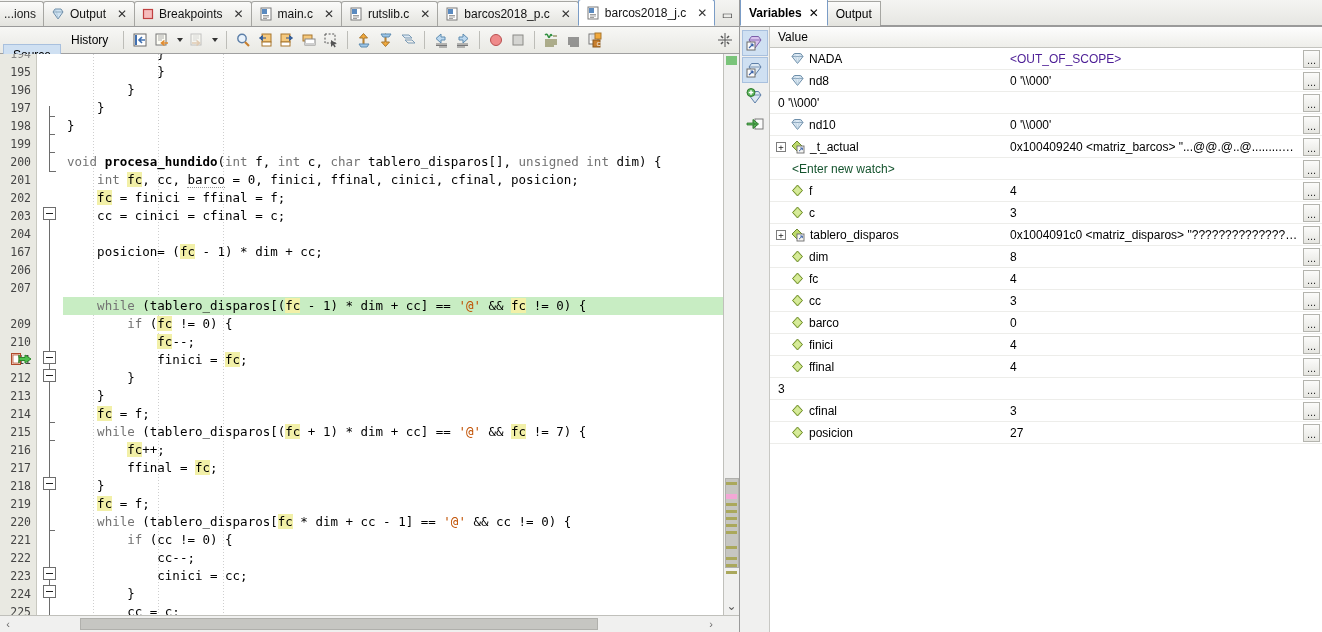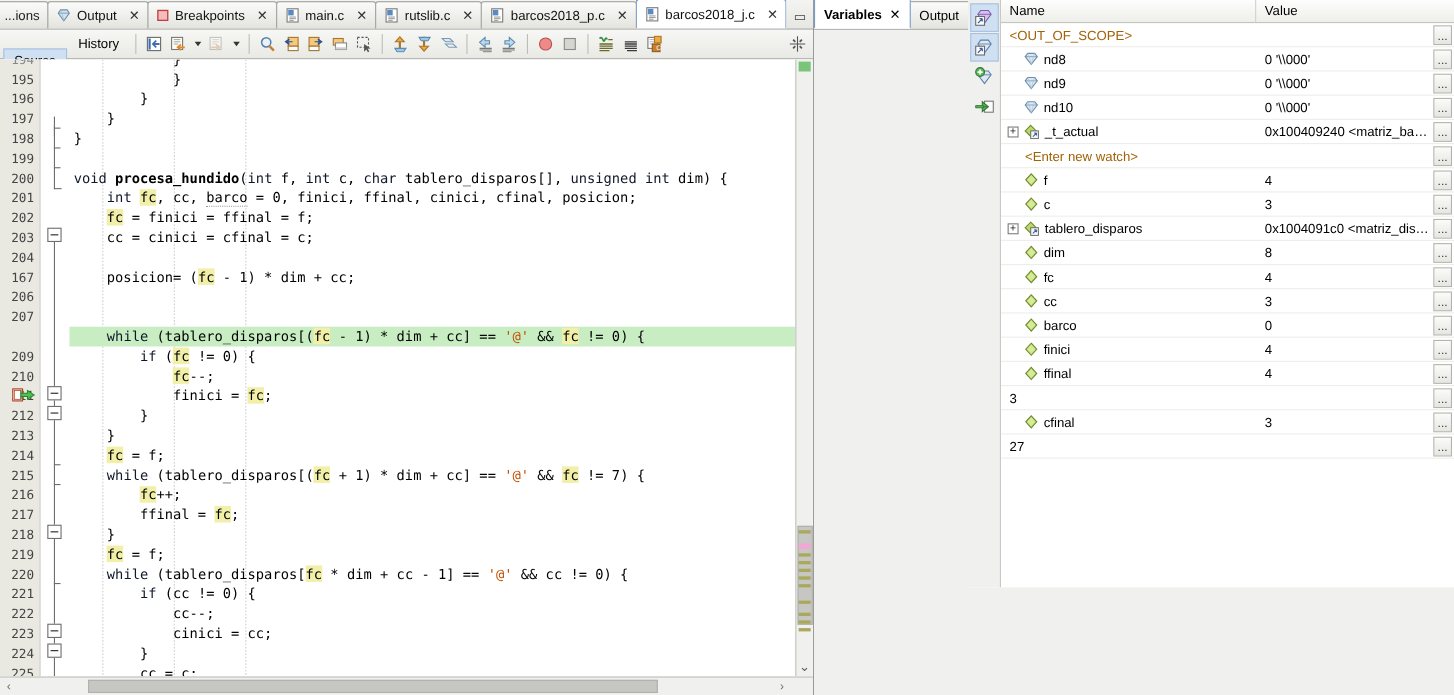--- a/index.html
+++ b/index.html
@@ -142,21 +142,21 @@
   }
   .codelines {
     position: absolute; top: 0; left: 0; right: 0;
     font-family: "DejaVu Sans Mono", monospace;
     font-size: 12.5px;
     white-space: pre;
     color: #000;
   }
   .cl { height: 18px; line-height: 18px; padding-left: 4px; }
   .cl.hl { background: #c8edc3; }
-  .kw { color: #0f172a; }
+  .kw { color: #737373; }
   .fnname { font-weight: bold; color:#000; }
   .str { color: #c05000; }
   .hlvar { background: #f2f0a8; }
   .wavy { border-bottom: 1px dotted #999; }
 
   
   .iguide { position:absolute; top:0; bottom:0; width:1px;
             background-image: linear-gradient(to bottom,#cfcfcf 50%, transparent 50%);
             background-size: 1px 3px; }
 
@@ -193,22 +193,22 @@
     background: #f0f0ef;
     border-top: 1px solid #c0c0bb;
     display: flex; align-items: center;
     position: relative;
   }
   .hscroll .harrow { width: 16px; text-align:center; color:#6b6b6b; font-size:11px; }
   .hthumb { position:absolute; top:2px; height:12px; background:#c6c6c2; border:1px solid #b0b0ac; }
 
   
   .varpane {
-    width: 582px; height: 534px;
-    display: flex; flex-direction: row;
+    width: 582px; height: 632px;
+    display: flex; flex-direction: column;
     background: #f0f0ef;
   }
   .vartabbar {
     height: 27px;
     background: linear-gradient(to bottom,#f4f4f2 0%,#e6e6e2 100%);
     display: flex; align-items: flex-end;
     border-bottom: 1px solid #9a9a9a;
   }
   .vtab {
     height: 25px; display:flex; align-items:center; gap:7px;
@@ -253,22 +253,22 @@
     position: relative;
   }
   .vrow .namecell {
     width: 232px; display:flex; align-items:center; gap:4px;
     padding-left: 6px; overflow:hidden; white-space:nowrap;
   }
   .vrow .valcell {
     flex:1; padding-left: 8px; overflow:hidden; white-space:nowrap;
     text-overflow: ellipsis; padding-right: 22px;
   }
-  .vrow .valcell.dim { color: #a16207; }
-  .vrow .namecell .lbl.dim { color:#a16207; }
+  .vrow .valcell.dim { color: #4c1d95; }
+  .vrow .namecell .lbl.dim { color:#14532d; }
   .expander {
     width: 10px; height: 10px; border: 1px solid #7d7d7d; background:#fff;
     display:flex;align-items:center;justify-content:center; flex:none;
     font-family: "DejaVu Sans Mono", monospace; font-size: 9px; line-height:8px; color:#222;
   }
   .expander-spacer { width: 10px; flex:none; }
   .ellipsisbtn {
     position:absolute; right:2px; top:2px;
     width: 17px; height: 18px;
     background: linear-gradient(to bottom,#fbfbfa 0%,#e6e6e1 100%);
@@ -672,51 +672,50 @@
           <svg width="20" height="20" viewBox="0 0 20 20">
               <rect x="10" y="5" width="8" height="10" fill="#fbfbfb" stroke="#7a7a7a"></rect>
               <path d="M2 10 L12 10 M8 5.5 L13.5 10 L8 14.5 Z" fill="#5bb55b" stroke="#2f7a2f" stroke-width="1"></path>
               <path d="M2 9 L9 9 L9 11 L2 11 Z" fill="#5bb55b" stroke="#2f7a2f" stroke-width="0.8"></path>
             </svg>
         </div>
       </div>
 
       <div class="vartable">
         <div class="varhead">
-          <div class="hc name">Name</div>
           <div class="hc value">Value</div>
         </div>
         <div class="varrows" id="var-rows">
             <div class="vrow">
-              <div class="valcell dim">&lt;OUT_OF_SCOPE&gt;</div>
-              <div class="ellipsisbtn">...</div>
-            </div>
-            <div class="vrow">
               <div class="namecell">
                 <div class="expander-spacer"></div>
                 <span class="ico"><svg width="15" height="15" viewBox="0 0 15 15">
                     <path d="M2 5.5 L4.3 2.5 L10.7 2.5 L13 5.5 L7.5 12.5 Z" fill="#dce9f4" stroke="#6d8ea9" stroke-width="1"></path>
                     <path d="M2 5.5 L13 5.5" stroke="#6d8ea9" stroke-width="0.7"></path>
                     <path d="M4.3 2.5 L5.6 5.5 L7.5 12.5 L9.4 5.5 L10.7 2.5" stroke="#a9c2d4" stroke-width="0.6" fill="none"></path>
                   </svg></span>
-                <span class="lbl">nd8</span>
-              </div>
-              <div class="valcell">0 '\\000'</div>
+                <span class="lbl">NADA</span>
+              </div>
+              <div class="valcell dim">&lt;OUT_OF_SCOPE&gt;</div>
               <div class="ellipsisbtn">...</div>
             </div>
             <div class="vrow">
               <div class="namecell">
                 <div class="expander-spacer"></div>
                 <span class="ico"><svg width="15" height="15" viewBox="0 0 15 15">
                     <path d="M2 5.5 L4.3 2.5 L10.7 2.5 L13 5.5 L7.5 12.5 Z" fill="#dce9f4" stroke="#6d8ea9" stroke-width="1"></path>
                     <path d="M2 5.5 L13 5.5" stroke="#6d8ea9" stroke-width="0.7"></path>
                     <path d="M4.3 2.5 L5.6 5.5 L7.5 12.5 L9.4 5.5 L10.7 2.5" stroke="#a9c2d4" stroke-width="0.6" fill="none"></path>
                   </svg></span>
-                <span class="lbl">nd9</span>
-              </div>
+                <span class="lbl">nd8</span>
+              </div>
+              <div class="valcell">0 '\\000'</div>
+              <div class="ellipsisbtn">...</div>
+            </div>
+            <div class="vrow">
               <div class="valcell">0 '\\000'</div>
               <div class="ellipsisbtn">...</div>
             </div>
             <div class="vrow">
               <div class="namecell">
                 <div class="expander-spacer"></div>
                 <span class="ico"><svg width="15" height="15" viewBox="0 0 15 15">
                     <path d="M2 5.5 L4.3 2.5 L10.7 2.5 L13 5.5 L7.5 12.5 Z" fill="#dce9f4" stroke="#6d8ea9" stroke-width="1"></path>
                     <path d="M2 5.5 L13 5.5" stroke="#6d8ea9" stroke-width="0.7"></path>
                     <path d="M4.3 2.5 L5.6 5.5 L7.5 12.5 L9.4 5.5 L10.7 2.5" stroke="#a9c2d4" stroke-width="0.6" fill="none"></path>
@@ -865,20 +864,28 @@
                 <span class="ico"><svg width="15" height="15" viewBox="0 0 15 15">
                     <path d="M7.5 2 L12.5 7.5 L7.5 13 L2.5 7.5 Z" fill="#bcd96a" stroke="#6d8a2e" stroke-width="1"></path>
                     <path d="M7.5 3.4 L11.2 7.5 L7.5 11.6 L3.8 7.5 Z" fill="#d6ea9a" stroke="none"></path>
                   </svg></span>
                 <span class="lbl">cfinal</span>
               </div>
               <div class="valcell">3</div>
               <div class="ellipsisbtn">...</div>
             </div>
             <div class="vrow">
+              <div class="namecell">
+                <div class="expander-spacer"></div>
+                <span class="ico"><svg width="15" height="15" viewBox="0 0 15 15">
+                    <path d="M7.5 2 L12.5 7.5 L7.5 13 L2.5 7.5 Z" fill="#bcd96a" stroke="#6d8a2e" stroke-width="1"></path>
+                    <path d="M7.5 3.4 L11.2 7.5 L7.5 11.6 L3.8 7.5 Z" fill="#d6ea9a" stroke="none"></path>
+                  </svg></span>
+                <span class="lbl">posicion</span>
+              </div>
               <div class="valcell">27</div>
               <div class="ellipsisbtn">...</div>
             </div>
           </div>
       </div>
     </div>
   </div>
 </div>
 
 </body></html>

